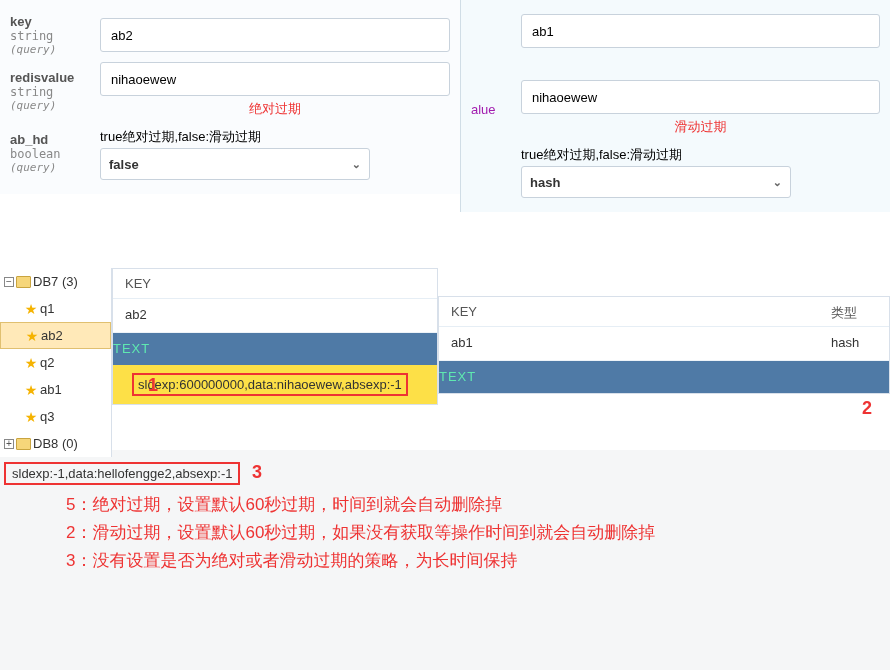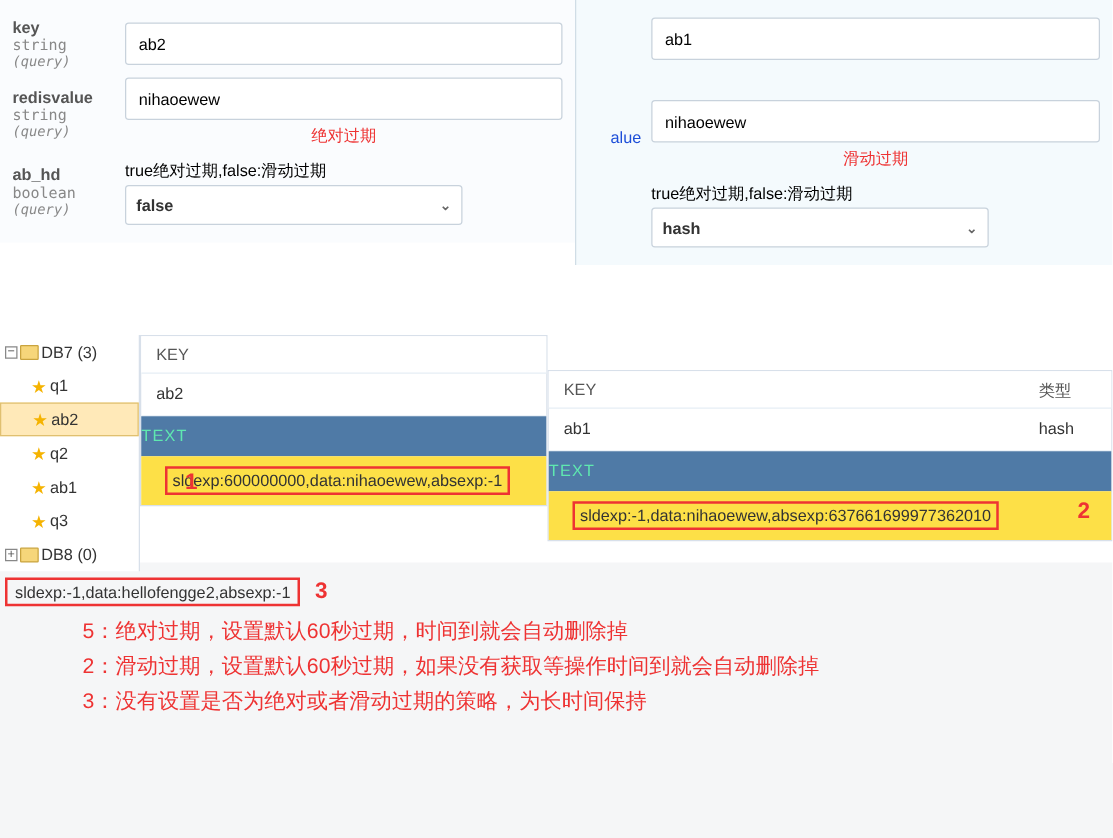--- a/index.html
+++ b/index.html
@@ -13,21 +13,21 @@
   .label-main { color: #555; font-weight: bold; font-size: 13px; }
   .label-sub { color: #888; font-size: 12px; font-family: Consolas, monospace; }
   .label-src { color: #888; font-size: 11px; font-style: italic; font-family: Consolas, monospace; }
   .input-col { flex: 1; }
   .input-text { width: 100%; height: 34px; border: 1px solid #c8d2dc; border-radius: 3px; padding: 0 10px; font-size: 13px; background: #fff; }
   .red-note { color: #e33; font-size: 13px; text-align: center; padding: 4px 0 2px 0; }
   .help-text { color: #000000; font-size: 13px; padding: 2px 0; }
   .select { width: 270px; height: 32px; border: 1px solid #c8d2dc; border-radius: 3px; padding: 0 8px; font-size: 13px; font-weight: bold; background: #fff; display: flex; align-items: center; justify-content: space-between; cursor: pointer; }
   .chev { font-size: 11px; color: #666; }
   
-  .right-form .label-col { color: #1d4ed8; width: 50px; text-align: right; }
+  .right-form .label-col { color: #a21caf; width: 50px; }
   
   .tree-panel { position: absolute; left: 0; top: 268px; width: 112px; background: #fff; border-right: 1px solid #d8e0ea; }
   .tree-node { display: flex; align-items: center; height: 27px; padding: 0 4px; cursor: pointer; gap: 2px; font-size: 13px; }
   .tree-node.indent { padding-left: 24px; }
   .tree-node.selected { background: #ffe9b8; border: 1px solid #e0c070; }
   .db-icon { width: 15px; height: 12px; background: #f6d67a; border: 1px solid #c9a43f; border-radius: 1px; display: inline-block; }
   .star-icon { width: 14px; height: 14px; display: inline-flex; align-items: center; justify-content: center; color: #f5b301; font-size: 14px; line-height: 1; }
   .tgl { width: 10px; height: 10px; border: 1px solid #888; display: inline-flex; align-items: center; justify-content: center; font-size: 10px; line-height: 1; color: #555; }
   
   .key-panel-left { position: absolute; left: 112px; top: 268px; width: 326px; border: 1px solid #d8e0ea; background: #fff; }
@@ -169,23 +169,20 @@
 <div class="key-panel-right">
   <div class="kp-head">
     <div class="kp-head-cell" style="flex:1">KEY</div>
     <div class="kp-head-cell" style="width:70px">类型</div>
   </div>
   <div class="kp-row">
     <div class="kp-row-cell" style="flex:1">ab1</div>
     <div class="kp-row-cell" style="width:70px">hash</div>
   </div>
   <div class="kp-text-bar">TEXT</div>
-  <div class="kp-data">
-    <span class="red-box">sldexp:-1,data:nihaoewew,absexp:637661699977362010</span>
-  </div>
 </div>
 <div class="num2">2</div>
 
 <div class="shade-bottom"></div>
 
 <div class="bottom-block">
   <span class="bottom-data">sldexp:-1,data:hellofengge2,absexp:-1</span>
   <span class="num3">3</span>
   <div class="explain">
     <div>5：绝对过期，设置默认60秒过期，时间到就会自动删除掉</div>

